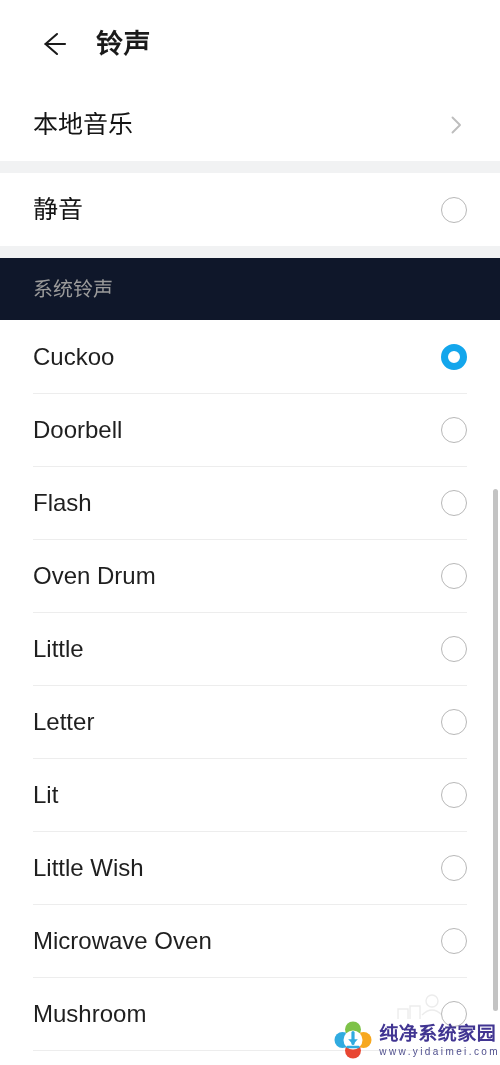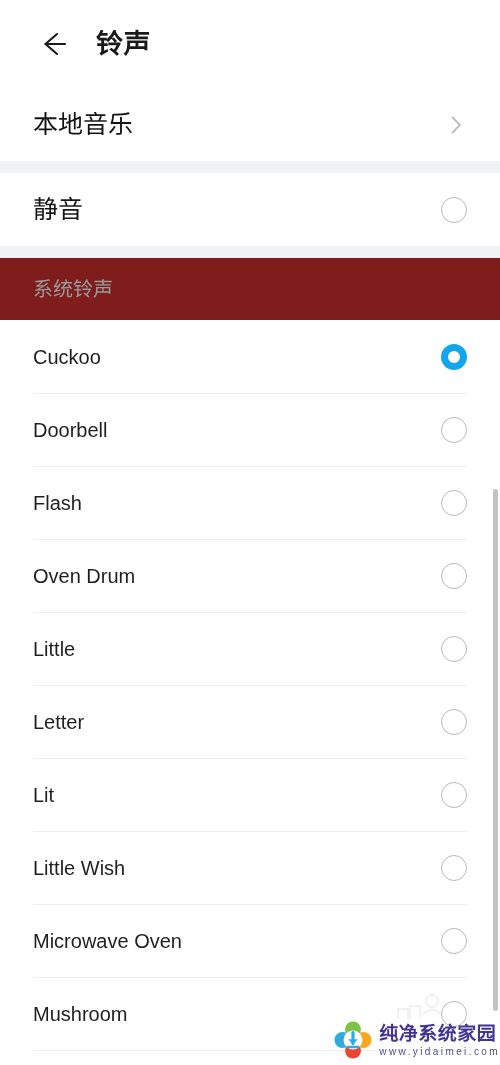--- a/index.html
+++ b/index.html
@@ -109,21 +109,21 @@
     background: #f1f2f3;
     width: 100%;
   }
 
   
   .section-caption {
     height: 62px;
     display: flex;
     align-items: center;
     padding: 0 33px;
-    background: #7f1d1d;
+    background: #0f172a;
     box-sizing: border-box;
     text-align: right;
   }
   .section-caption span {
     font-size: 20px;
     color: #9a9a9a;
     line-height: 1;
   }
 
   
@@ -143,21 +143,21 @@
   .tone-row + .tone-row::before {
     content: "";
     position: absolute;
     left: 33px;
     right: 33px;
     top: 0;
     height: 1px;
     background: #ededed;
   }
   .tone-label {
-    font-size: 20px;
+    font-size: 24px;
     color: #1f1f1f;
     line-height: 1;
     flex: 1 1 auto;
     white-space: nowrap;
   }
   .tone-row.partial {
     height: 40px;
     align-items: flex-start;
     overflow: hidden;
   }

